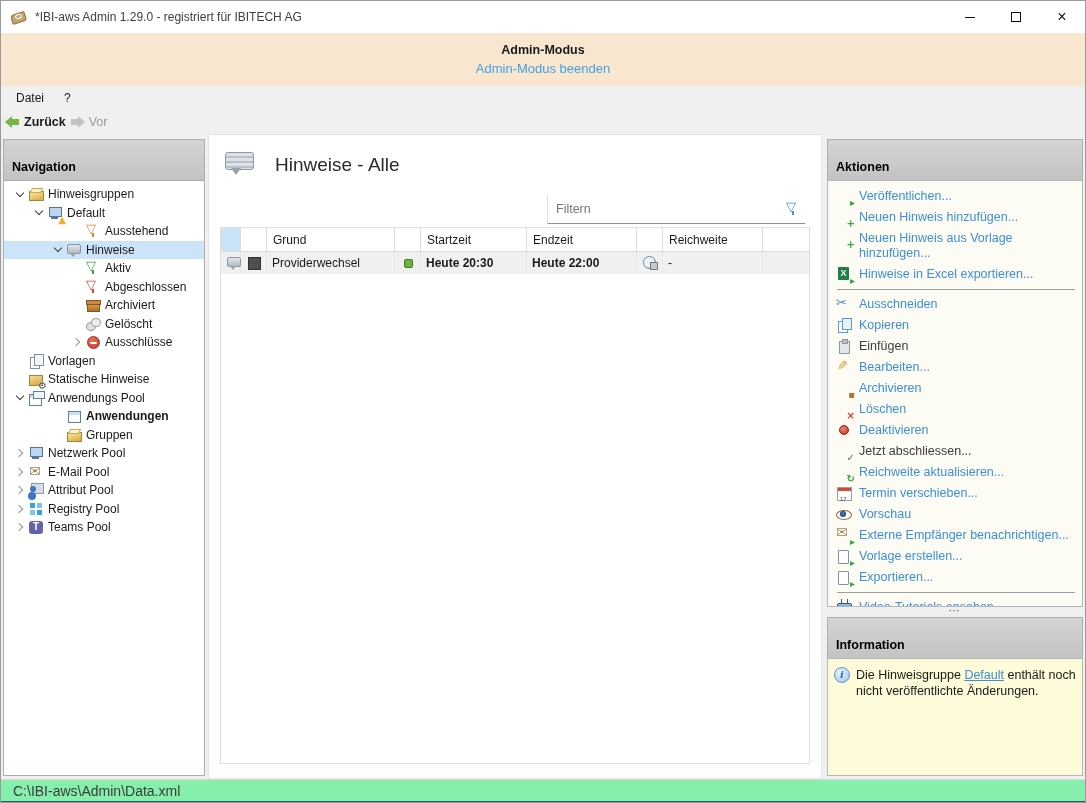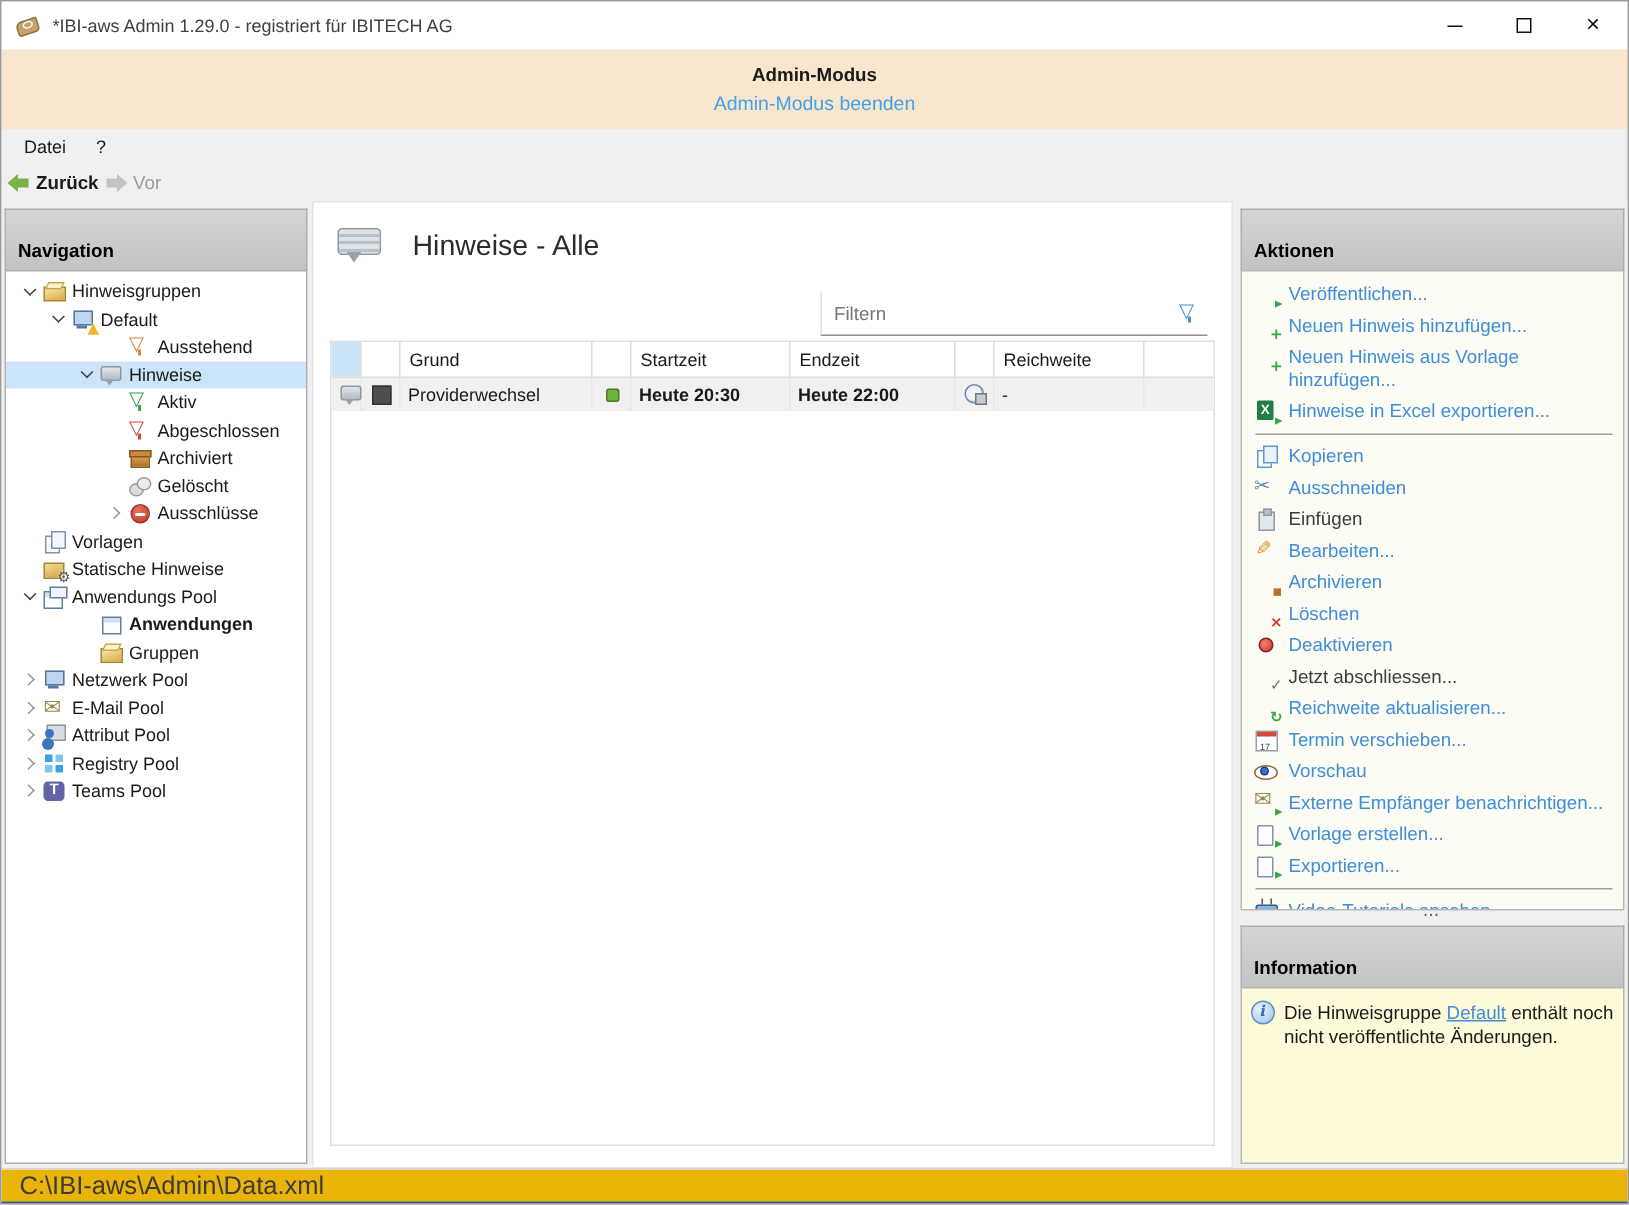--- a/index.html
+++ b/index.html
@@ -69,21 +69,21 @@
   .actions-body { flex:1; background:#fcfbf4; border:1px solid #b7b7b7; padding:5px 4px 0 6px; overflow:hidden; }
   .action-item { display:flex; gap:7px; padding:3px 2px; font-size:12.5px; color:#3e8ed8; line-height:15px; cursor:pointer; align-items:flex-start; }
   .action-item .ic { margin-top:-1px; }
   .action-item.disabled { color:#3c3c3c; cursor:default; }
   .action-divider { border-top:1px solid #9f9f9f; margin:4px 3px; }
   .panel-splitter { position:absolute; left:0; top:468px; width:256px; height:10px; text-align:center; color:#5a5a5a; font-size:11px; line-height:6px; letter-spacing:2px; cursor:row-resize; }
   .info-panel { position:absolute; left:0; top:478px; width:256px; height:159px; display:flex; flex-direction:column; }
   .info-body { flex:1; background:#fdfbd9; border:1px solid #b7b7b7; padding:8px 6px; display:flex; gap:6px; font-size:12.5px; line-height:16px; }
   .info-link { color:#3e8ed8; text-decoration:underline; cursor:pointer; }
   
-  .statusbar { position:absolute; left:0; top:778px; width:100%; height:22px; background:#eab308; border-top:1px solid #d8d8d8; display:flex; align-items:center; padding-left:12px; color:#3c3c3c; font-size:17px; }
+  .statusbar { position:absolute; left:0; top:778px; width:100%; height:22px; background:#86efac; border-top:1px solid #d8d8d8; display:flex; align-items:center; padding-left:12px; color:#3c3c3c; font-size:14px; }
   .bottom-strip { position:absolute; left:0; top:800px; width:100%; height:3px; background:#235f66; }
   
   .ic { position:relative; display:inline-block; width:16px; height:16px; flex:none; font-style:normal; }
   .bdg { position:absolute; right:-3px; bottom:-4px; font:bold 10px "DejaVu Sans",sans-serif; text-shadow:0 0 2px #fff; }
   .ic-app { width:18px; height:18px; margin-left:8px; }
   .ic-app::before { content:""; position:absolute; left:2px; top:5px; width:13px; height:8px; background:#c7a26b; border:1px solid #8f7340; border-radius:4px 1px 3px 2px; transform:rotate(-18deg); }
   .ic-app::after  { content:""; position:absolute; left:6px; top:6px; width:5px; height:3px; border:1.5px solid #fff; border-radius:50%; transform:rotate(-18deg); }
   .ic-bubble::before { content:""; position:absolute; left:1px; top:2px; width:12px; height:8px; background:linear-gradient(#e0e5ea,#b2bac3); border:1px solid #8f979f; border-radius:2px; }
   .ic-bubble::after { content:""; position:absolute; left:4px; top:11px; border:3px solid transparent; border-top:4px solid #9aa2ab; }
   .ic-bubble-lg { width:34px; height:27px; }
@@ -349,26 +349,26 @@
             <span>Neuen Hinweis aus Vorlage hinzufügen...</span>
           </div>
           <div class="action-item">
             <span class="ic ic-excel">
               <i class="bdg" style="color: rgb(57, 165, 63);">▸</i>
             </span>
             <span>Hinweise in Excel exportieren...</span>
           </div>
           <div class="action-divider"></div>
           <div class="action-item">
+            <span class="ic ic-scissors"></span>
+            <span>Ausschneiden</span>
+          </div>
+          <div class="action-item">
             <span class="ic ic-copy"></span>
             <span>Kopieren</span>
-          </div>
-          <div class="action-item">
-            <span class="ic ic-scissors"></span>
-            <span>Ausschneiden</span>
           </div>
           <div class="action-item disabled">
             <span class="ic ic-paste"></span>
             <span>Einfügen</span>
           </div>
           <div class="action-item">
             <span class="ic ic-pencil"></span>
             <span>Bearbeiten...</span>
           </div>
           <div class="action-item">

